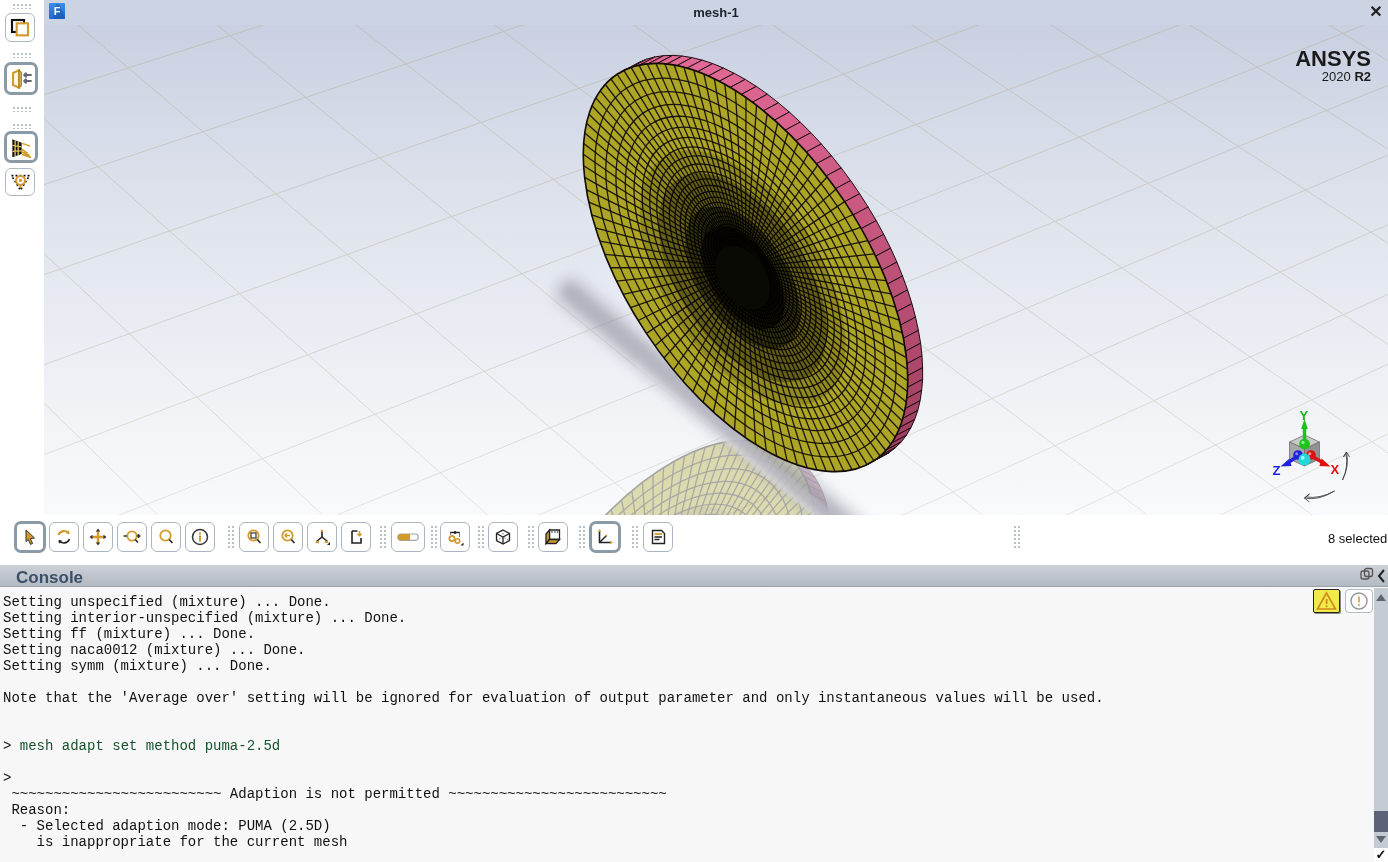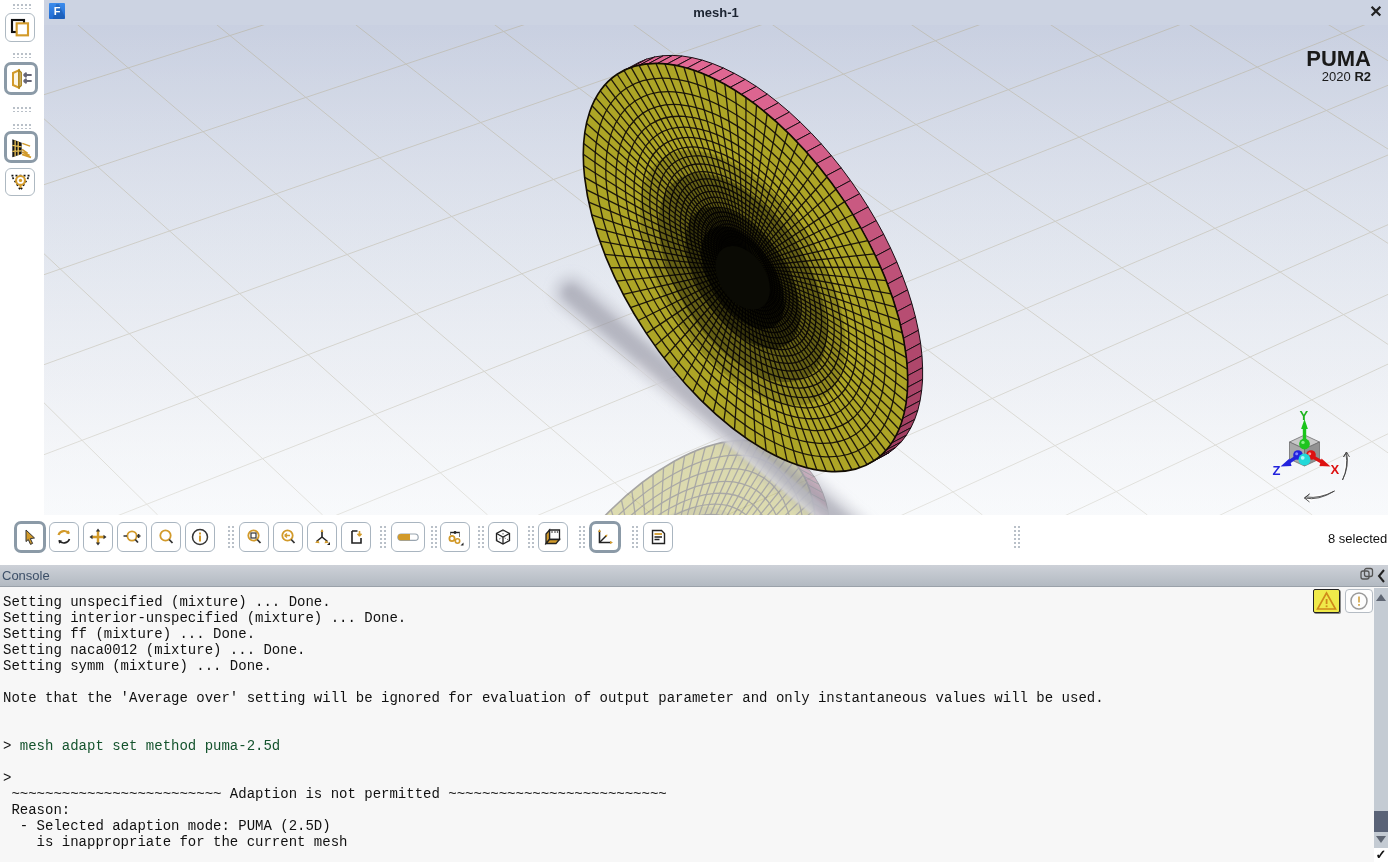--- a/index.html
+++ b/index.html
@@ -33,21 +33,21 @@
 .vdots{position:absolute;top:10px;width:7px;height:25px;
   background-image:radial-gradient(circle,#b9c0c8 1px,transparent 1.2px);
   background-size:4px 4px}
 #seldrop{position:absolute;left:1027px;top:12px;width:295px;height:24px;background:#fff;
   border:1px solid #8d99a5;border-radius:4px;font-size:13px;color:#111;line-height:22px;padding-left:9px}
 #seldrop .arr{position:absolute;right:8px;top:9px;width:0;height:0;
   border-left:5px solid transparent;border-right:5px solid transparent;border-top:6px solid #444}
 #selcount{position:absolute;left:1328px;top:12px;font-size:13px;color:#111;line-height:24px;white-space:nowrap}
 #conhdr{position:absolute;left:0;top:565px;width:1388px;height:22px;
   background:linear-gradient(#cdd1d8,#b3bac2);border-bottom:1px solid #9aa1a9}
-#conhdr .t{position:absolute;left:2px;top:3px;font-size:13px;font-weight:normal;color:#3c4f68}
+#conhdr .t{position:absolute;left:16px;top:3px;font-size:17px;font-weight:bold;color:#3c4f68}
 #conbody{position:absolute;left:0;top:587px;width:1388px;height:275px;background:#f7f7f7}
 #context{position:absolute;left:3px;top:7px;font-family:"Liberation Mono",monospace;
   font-size:14px;line-height:16px;color:#111;white-space:pre}
 #context .blue{color:#14532d}
 #scrollv{position:absolute;left:1374px;top:588px;width:14px;height:274px;background:#c4cbd3}
 #scrollv .up{position:absolute;left:2px;top:6px;width:0;height:0;border-left:5px solid transparent;
   border-right:5px solid transparent;border-bottom:7px solid #5f6673}
 #scrollv .thumb{position:absolute;left:0;top:223px;width:14px;height:21px;background:#5a6377}
 #scrollv .dn{position:absolute;left:2px;top:248px;width:0;height:0;border-left:5px solid transparent;
   border-right:5px solid transparent;border-top:7px solid #5f6673}
@@ -510,21 +510,21 @@
         <circle cx="-1.8" cy="4.8" r="1.9" fill="#b2f6f6"></circle>
         <g fill="#fff" stroke="#444" stroke-width="0.9">
           <path d="M 38 27 Q 45 13 42 -1 L 39 4 L 42 -1 L 45 4 M 38 27 Q 44 14 41.5 1"></path>
           <path d="M 30 38 Q 14 48 0 45 L 5 41 L 0 45 L 5 49 M 30 38 Q 15 46 2 44"></path>
         </g>
       </g>
     </svg>
 <div id="title">mesh-1</div>
 <div id="closex">✕</div>
 <div id="viewport-logo">
-      <div class="a">PUMA</div>
+      <div class="a">ANSYS</div>
       <div class="b">2020 <b>R2</b></div>
     </div>
 <div id="sidebar">
       <div class="hdots" style="top:3px"></div>
       <div class="sbtn" style="left:5px;top:13px;width:30px;height:29px">
         <svg style="position:absolute;left:2px;top:2px" width="24" height="24" viewBox="0 0 18 18"> 18"&gt;<rect x="3" y="3" width="9" height="9" fill="none" stroke="#111" stroke-width="1.6"></rect><rect x="6.5" y="5.5" width="8.5" height="9" fill="#fff" stroke="#d29a2a" stroke-width="1.6"></rect></svg>
       </div>
       <div class="hdots" style="top:52px"></div>
       <div class="sbtn sel" style="left:4px;top:62px;width:34px;height:33px">
         <svg style="position:absolute;left:2px;top:2px" width="24" height="24" viewBox="0 0 18 18"> 18"&gt;<path d="M3 4.5 L7.5 2.5 L7.5 15.5 L3 13.5 Z" fill="#fdf6e4" stroke="#d29a2a" stroke-width="1.5"></path><path d="M7.5 2.5 L9.2 4.2 L9.2 13.8 L7.5 15.5 Z" fill="#d9c490" stroke="#a8841c" stroke-width="1"></path><path d="M11 6 L17 6 M11 6 L13.2 4.4 M11 6 L13.2 7.6 M11 10.5 L17 10.5 M11 10.5 L13.2 8.9 M11 10.5 L13.2 12.1" stroke="#667" stroke-width="1.4" fill="none"></path></svg>

